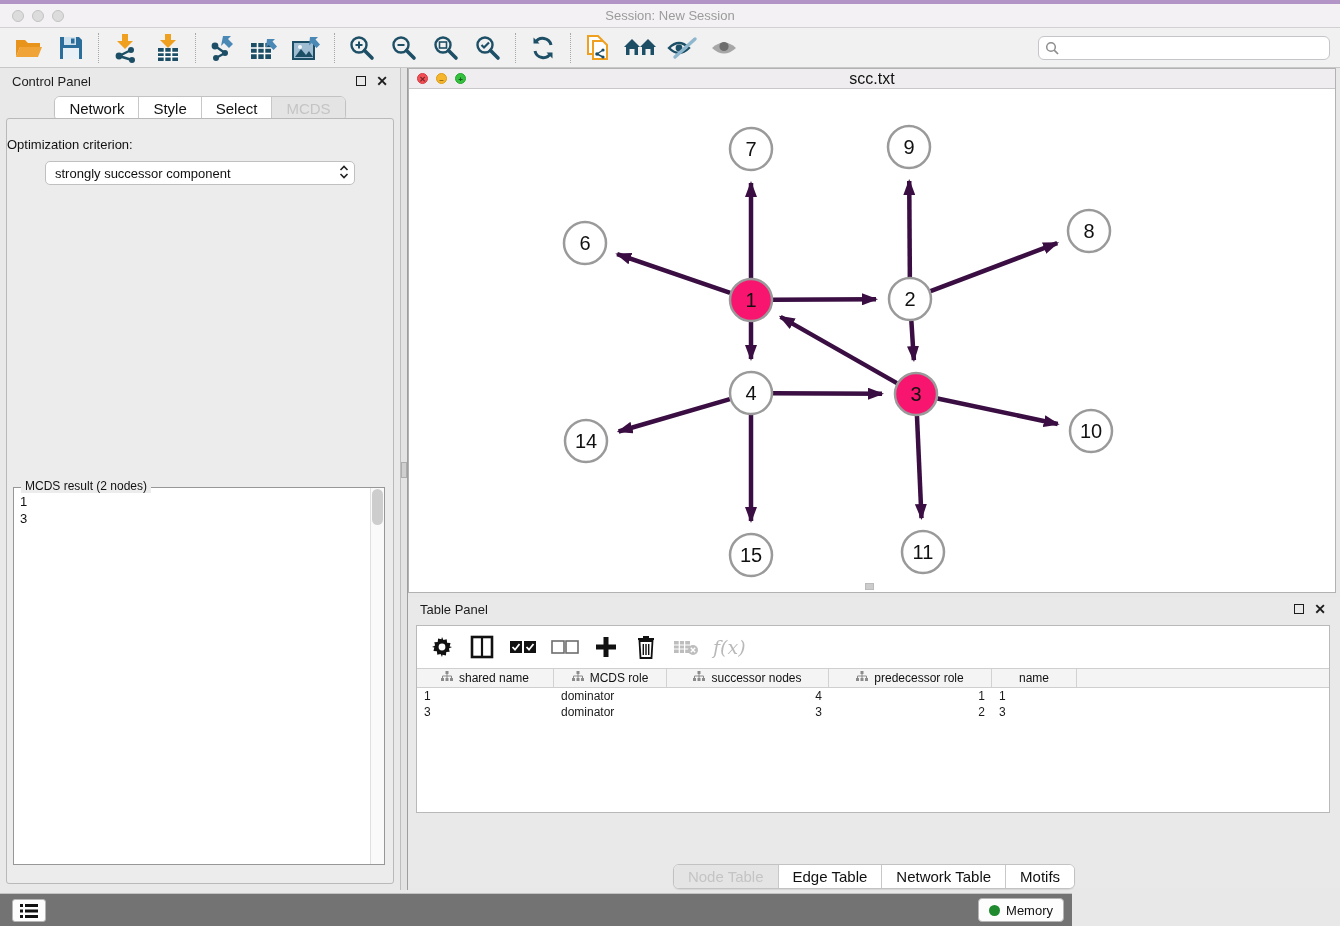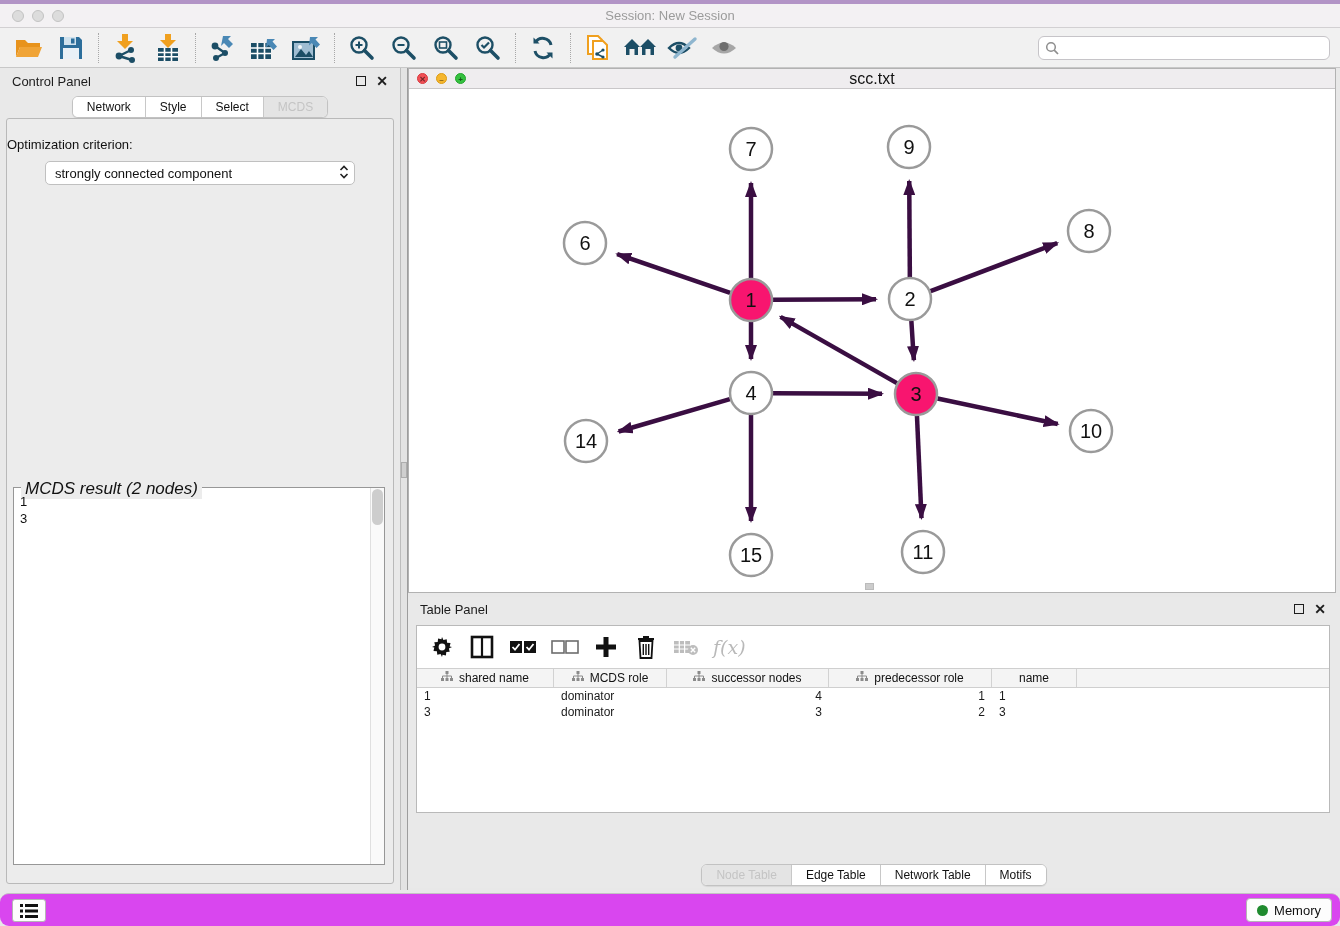--- a/index.html
+++ b/index.html
@@ -20,31 +20,31 @@
   #toolbar-search input { border:none; outline:none; flex:1; font-size:13px; margin-left:5px; background:transparent; }
 
   
   #control-panel { left:0; top:68px; width:400px; height:822px; background:#e9e9e9; }
   #cp-header { height:26px; display:flex; align-items:center; font-size:13px; color:#1c1c1c; padding:0 12px; }
   .panel-btns { margin-left:auto; display:flex; gap:10px; align-items:center; }
   .float-box { width:10px; height:10px; border:1.5px solid #1c1c1c; display:inline-block; }
   .close-x { font-size:14px; font-weight:bold; color:#1c1c1c; line-height:10px; }
   #cp-tabs { display:flex; justify-content:center; margin-top:2px; }
   .seg-group { display:inline-flex; border:1px solid #c2c2c2; border-radius:6px; overflow:hidden; background:#fff; box-shadow:0 1px 1px rgba(0,0,0,.08); }
-  .seg { padding:3px 14px; font-size:12px; color:#111; background:#fff; border-right:1px solid #c8c8c8; cursor:default; white-space:nowrap; }
+  .seg { padding:3px 14px; font-size:15px; color:#111; background:#fff; border-right:1px solid #c8c8c8; cursor:default; white-space:nowrap; }
   .seg:last-child { border-right:none; }
   .seg.active { background:#e4e4e4; color:#c4c4c4; }
   #cp-body { position:absolute; left:6px; top:50px; width:388px; height:766px; border:1px solid #b9b9b9; border-radius:3px; background:#ececec; }
   #opt-label { text-align:left; font-size:13px; color:#111; margin-top:18px; }
   #criterion-select { margin:9px auto 0; width:310px; height:24px; background:#fff; border:1px solid #c0c0c0; border-radius:5px; display:flex; align-items:center; font-size:13px; color:#111; padding-left:9px; }
   #criterion-select .chevrons { margin-left:auto; margin-right:5px; }
   .btn-row { display:flex; justify-content:center; gap:14px; margin-top:13px; }
   .mac-btn { background:#fff; border:1px solid #c0c0c0; border-radius:5px; font-size:13px; color:#111; padding:3px 17px; font-family:"Liberation Sans",sans-serif; }
   #result-box { position:absolute; left:6px; top:368px; width:372px; height:378px; border:1px solid #979797; background:#fff; }
-  #result-legend { position:absolute; top:-9px; left:7px; background:#ececec; padding:0 4px; font-size:17px; color:#111;font-style:italic; }
+  #result-legend { position:absolute; top:-9px; left:7px; background:#ececec; padding:0 4px; font-size:12px; color:#111; }
   #result-text { position:absolute; left:0; top:1px; right:14px; bottom:0; font-size:13px; line-height:17px; color:#111; padding:4px 6px; white-space:pre; }
   #result-scroll { position:absolute; right:0; top:0; width:14px; bottom:0; background:#fafafa; border-left:1px solid #e0e0e0; }
   #result-thumb { position:absolute; top:1px; left:1px; width:11px; height:36px; background:#cdcdcd; border-radius:6px; }
 
   
   #divider { left:400px; top:68px; width:8px; height:822px; background:#e3e3e3; border-left:1px solid #bdbdbd; border-right:1px solid #9d9d9d; }
   #divider-handle { left:401px; top:462px; width:6px; height:16px; background:#cfcfcf; border:1px solid #adadad; }
 
   
   #net-window { left:408px; top:68px; width:928px; height:525px; border:1px solid #b2b2b2; background:#fff; }
@@ -62,21 +62,21 @@
   .tp-icon { display:flex; align-items:center; justify-content:center; min-width:26px; height:26px; color:#111; }
   .fx { font-family:"DejaVu Serif", serif; font-style:italic; font-size:19px; color:#b9b9b9; }
   #tp-table { border-top:1px solid #cfcfcf; }
   #tp-head-row { display:flex; height:19px; background:#f4f4f4; border-bottom:1px solid #cfcfcf; }
   .th { display:flex; align-items:center; justify-content:center; gap:6px; font-size:12px; color:#111; border-right:1px solid #d2d2d2; height:100%; }
   .tr { display:flex; height:16px; font-size:12px; color:#1a1a1a; }
   .td { padding:1px 7px; overflow:hidden; white-space:nowrap; }
   #tp-tabs { position:absolute; left:0; right:0; top:267px; display:flex; justify-content:center; }
 
   
-  #statusbar { left:0; top:893px; width:1340px; height:33px; background:#d946ef; border-top:1px solid #c3c3c3;border-radius:9px; }
+  #statusbar { left:0; top:893px; width:1072px; height:33px; background:#737373; border-top:1px solid #c3c3c3; }
   #list-btn { position:absolute; left:12px; top:5px; width:34px; height:23px; background:#fdfdfd; border:1px solid #b5b5b5; border-radius:3px; display:flex; align-items:center; justify-content:center; }
   #memory-btn { position:absolute; right:8px; top:4px; height:24px; background:#fdfdfd; border:1px solid #b5b5b5; border-radius:4px; display:flex; align-items:center; gap:6px; padding:0 10px; font-size:13px; color:#111; }
   #memory-dot { width:11px; height:11px; border-radius:50%; background:#1f8a2e; }
 </style>
 </head>
 <body>
 
 <div class="abs" id="purple-strip"></div>
 <div class="abs" id="titlebar">
   <span class="tl-dot" style="left:12px"></span>
@@ -243,21 +243,21 @@
     <span class="seg-group" id="cp-tab-group">
         <span class="seg">Network</span>
         <span class="seg">Style</span>
         <span class="seg">Select</span>
         <span class="seg active">MCDS</span>
       </span>
   </div>
   <div id="cp-body">
     <div id="opt-label">Optimization criterion:</div>
     <div id="criterion-select">
-      <span>strongly connected component</span>
+      <span>strongly successor component</span>
       <span class="chevrons">
         <svg width="10" height="16" viewBox="0 0 10 16">
             <path d="M1.5 6L5 2.5 8.5 6" fill="none" stroke="#222" stroke-width="1.6"></path>
             <path d="M1.5 10L5 13.5 8.5 10" fill="none" stroke="#222" stroke-width="1.6"></path>
           </svg>
       </span>
     </div>
     <div id="result-box">
       <span id="result-legend">MCDS result (2 nodes)</span>
       <div id="result-text">1

